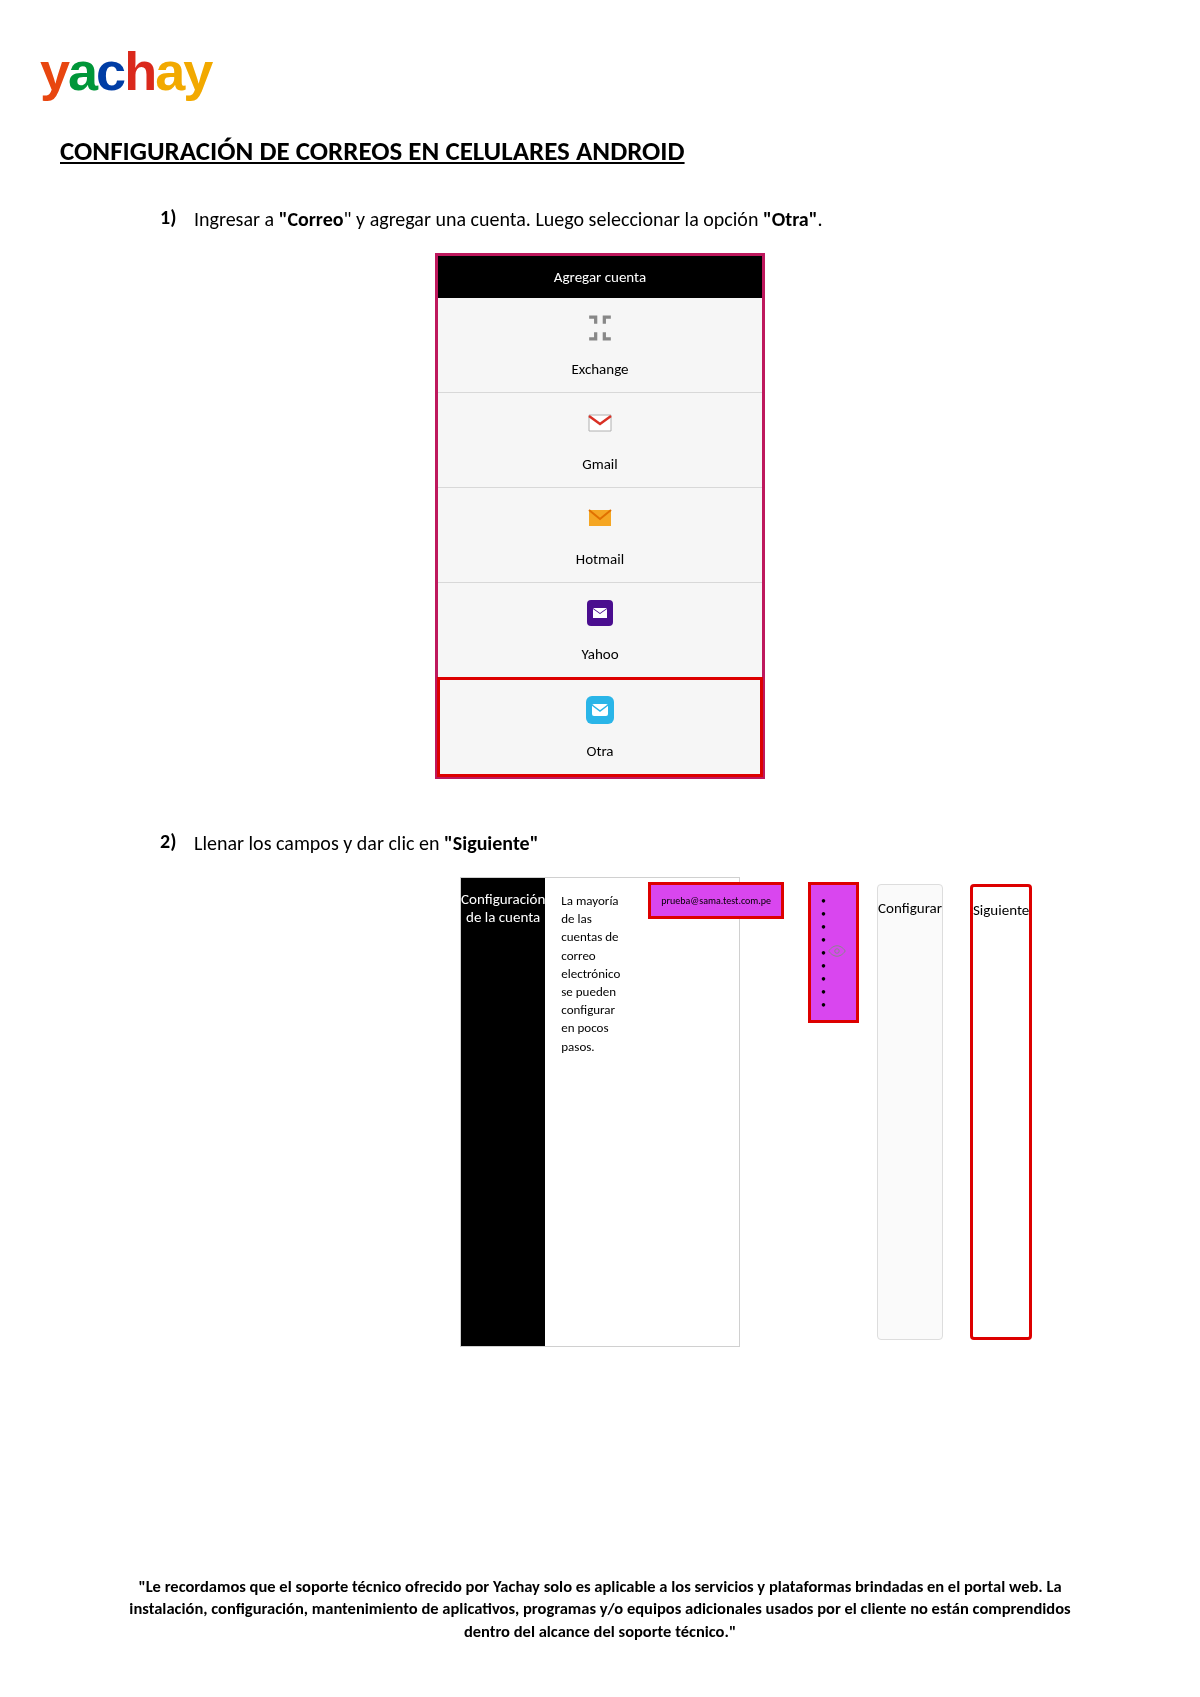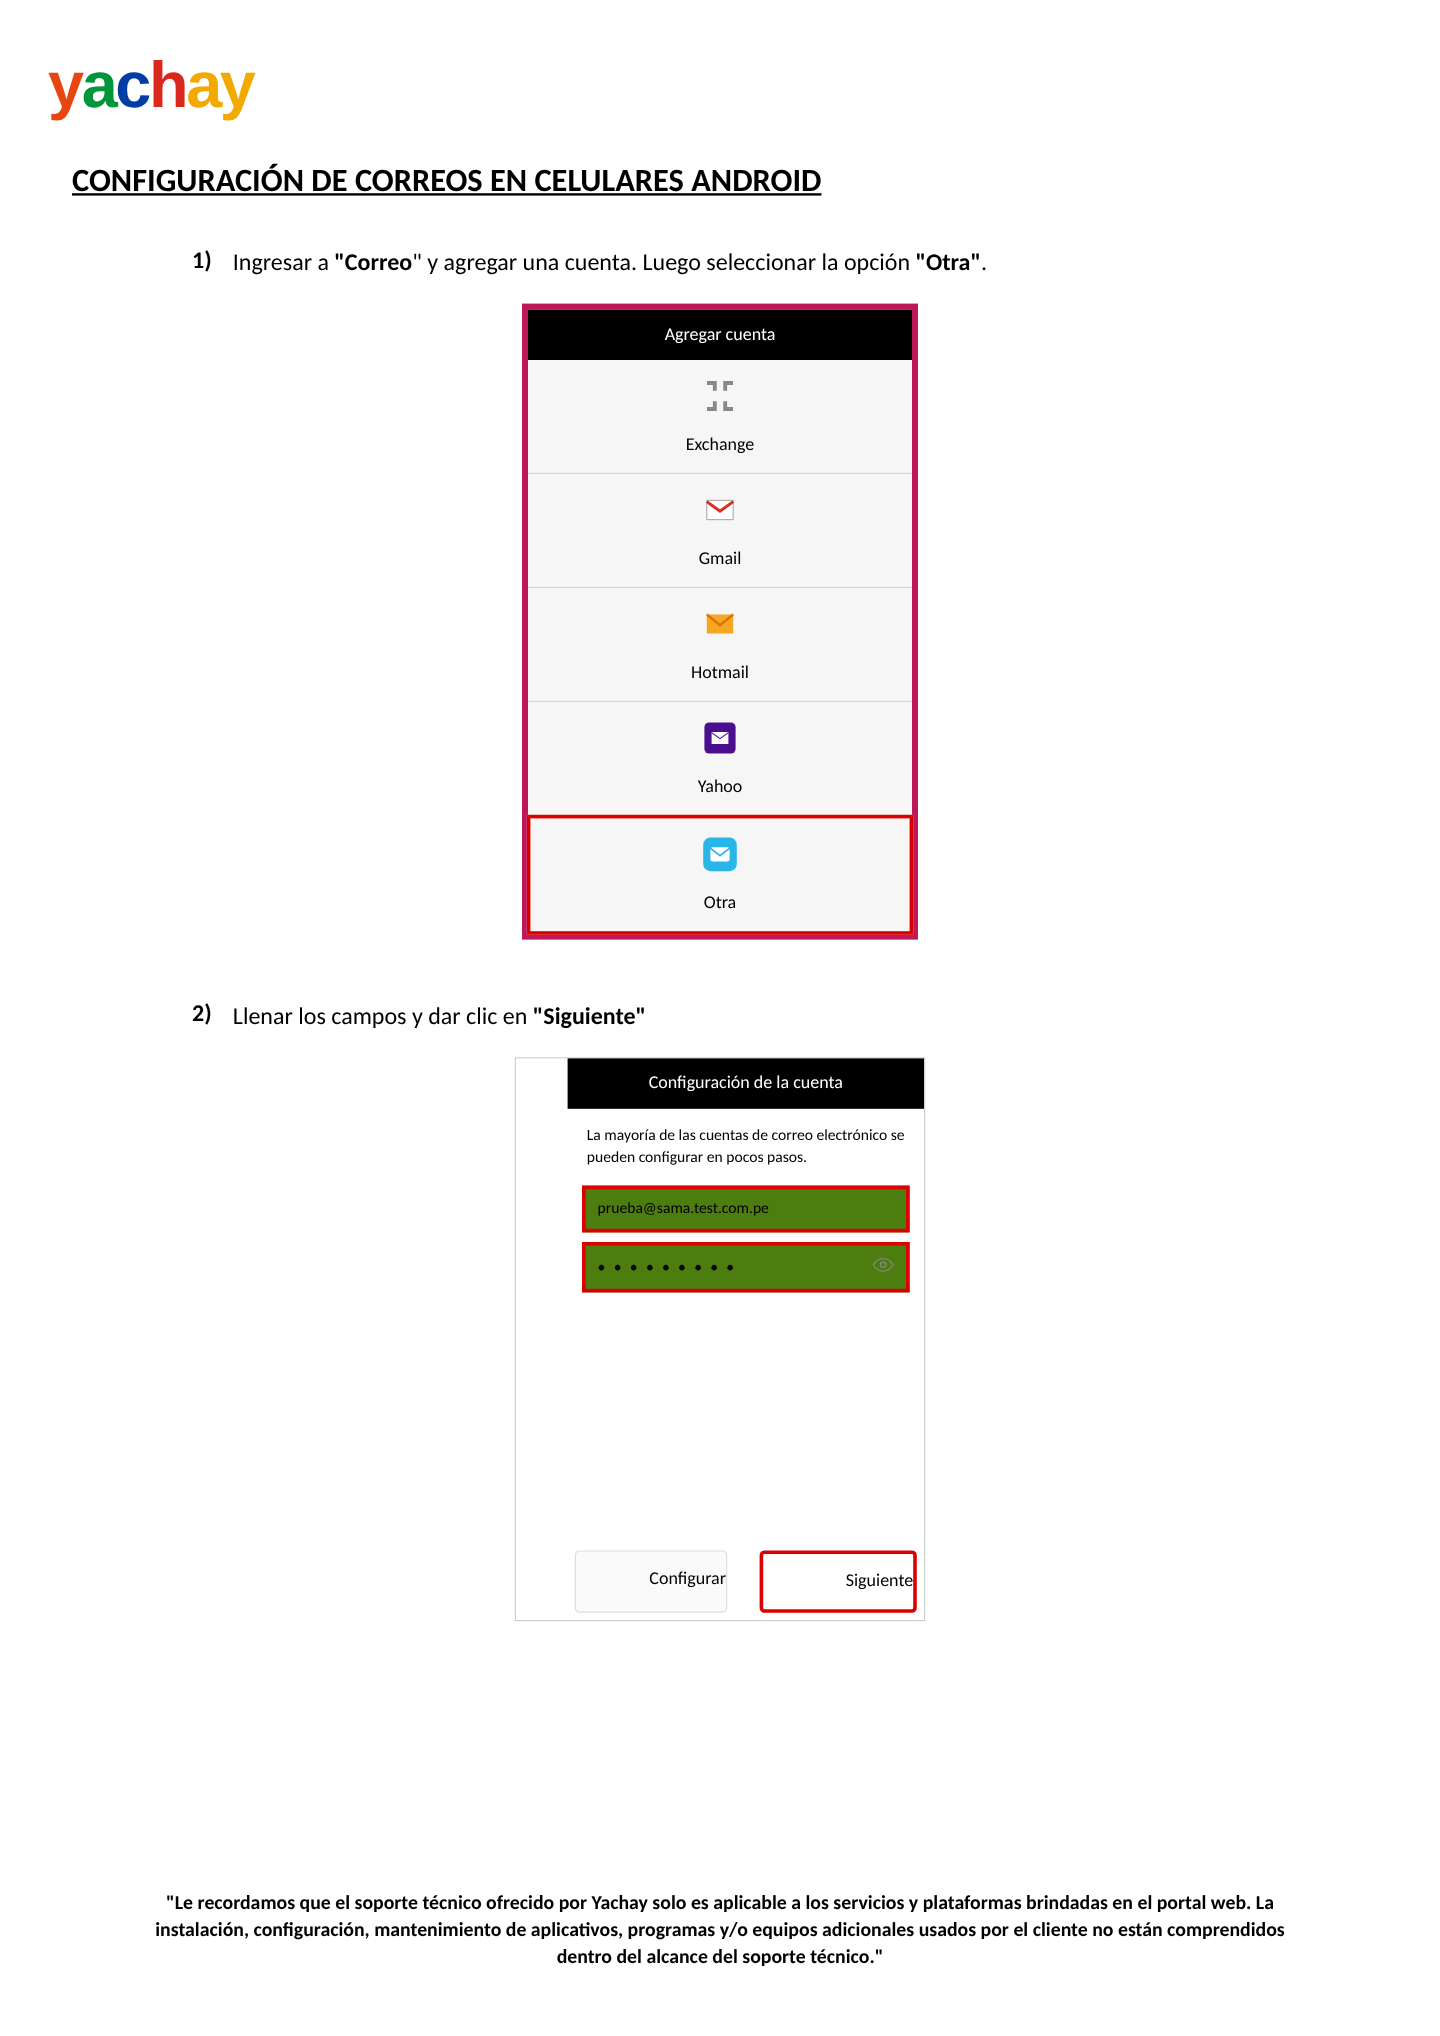--- a/index.html
+++ b/index.html
@@ -47,21 +47,21 @@
       gap: 14px;
     }
     .step-num { font-weight: 700; min-width: 20px; }
     .step-text { line-height: 1.4; }
     .b { font-weight: 700; }
 
     .phone {
       width: 330px;
       margin: 16px auto 50px;
       background: #f2f2f2;
-      border: 5px solid #be185d;
+      border: 3px solid #be185d;
     }
     .phone-header {
       background: #000;
       color: #fff;
       text-align: center;
       padding: 12px 0;
       font-size: 15px;
     }
     .account-row {
       display: flex;
@@ -82,45 +82,44 @@
     .icon-box { width: 32px; height: 32px; display: flex; align-items: center; justify-content: center; }
     .exchange-icon svg { width: 26px; height: 26px; }
     .gmail-icon svg { width: 24px; height: 18px; }
     .hotmail-icon svg { width: 24px; height: 18px; }
     .yahoo-icon { width: 26px; height: 26px; background: #4a0e8f; border-radius: 4px; display: flex; align-items: center; justify-content: center; }
     .yahoo-icon svg { width: 16px; height: 12px; }
     .otra-icon { width: 28px; height: 28px; background: #2ab5e8; border-radius: 6px; display: flex; align-items: center; justify-content: center; }
     .otra-icon svg { width: 18px; height: 14px; }
 
     .phone2 {
-      width: 342px;
+      width: 280px;
       margin: 12px auto 0;
       border: 1px solid #d0d0d0;
       background: #fff;
       display: flex;
-      flex-direction: column;
+      flex-direction: row;
       height: 470px;
-      padding-left: 43px;
     }
     .desc-text {
       font-size: 13px;
       padding: 14px 16px 10px;
       line-height: 1.4;
     }
     .field-wrap {
       margin: 4px 12px;
     }
     .field {
       border: 3px solid #d00;
       padding: 9px 10px;
       display: flex;
       align-items: center;
       justify-content: space-between;
-      background: #4d7c0f;
-      font-size: 13px;
+      background: #d946ef;
+      font-size: 10px;
     }
     .field .dots { letter-spacing: 2px; }
     .eye-icon svg { width: 18px; height: 14px; }
     .spacer { flex: 1; }
     .buttons {
       display: flex;
       padding: 6px;
       gap: 10px;
     }
     .btn {

